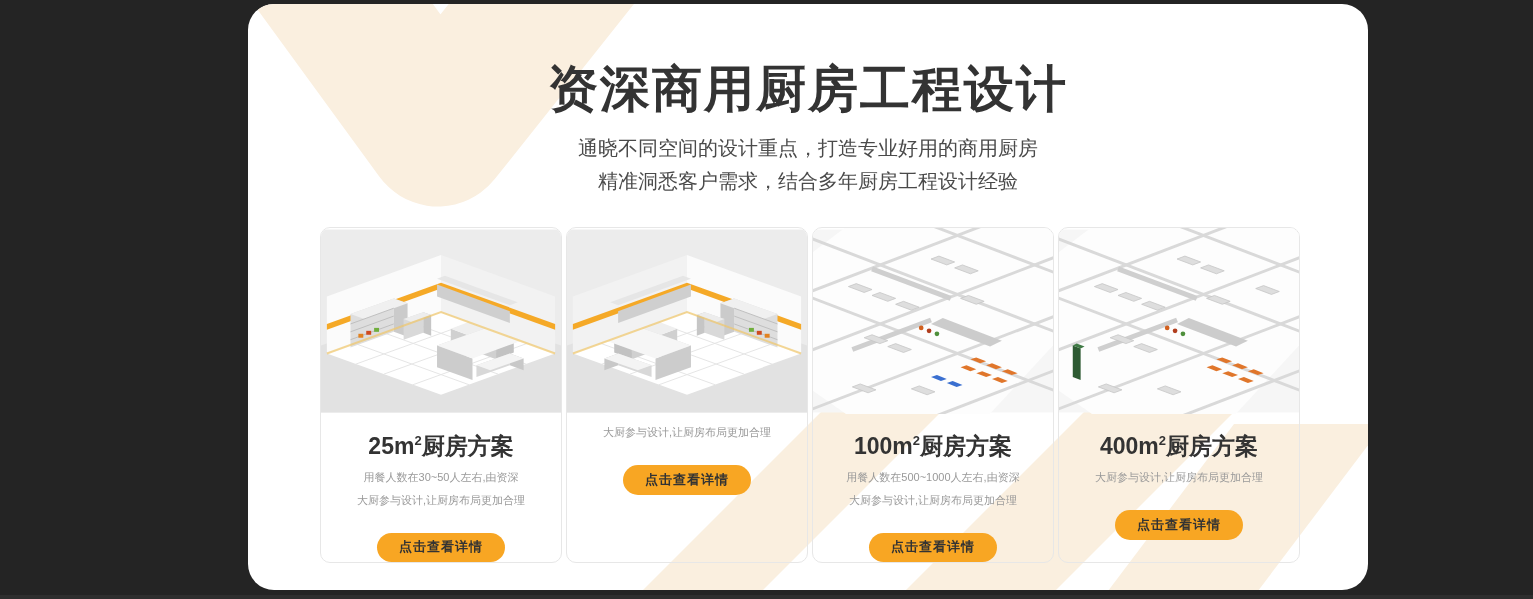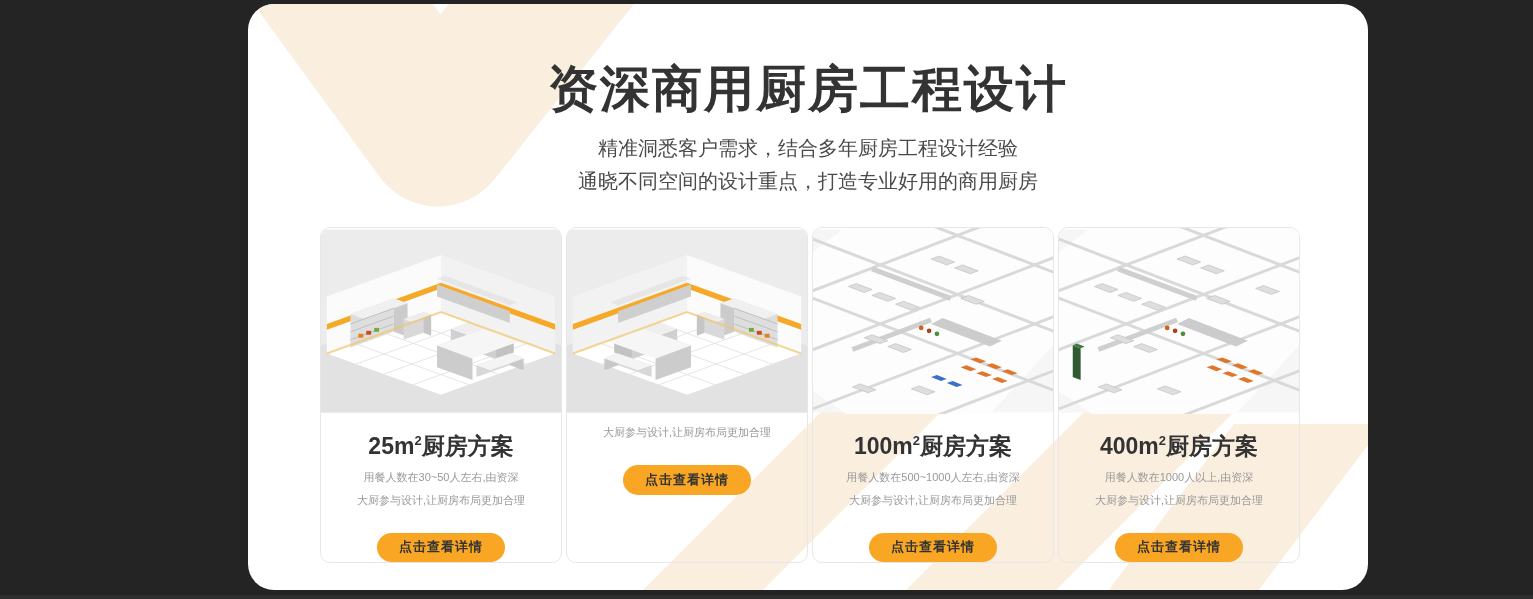--- a/index.html
+++ b/index.html
@@ -149,22 +149,22 @@
     <svg class="decor" viewBox="0 0 1120 586" preserveAspectRatio="none">
       <path d="M55,-55 L190,130 L345,-65" fill="none" stroke="#faefdf" stroke-width="145" stroke-linejoin="round" stroke-linecap="round"></path>
       <polygon points="341,640 621,360 741,360 461,640" fill="#faefdf"></polygon>
       <polygon points="604,640 864,380 1014,380 754,640" fill="#faefdf"></polygon>
       <polygon points="820,640 986,420 1136,420 970,640" fill="#faefdf"></polygon>
     </svg>
 
     <h1 class="section-title">资深商用厨房工程设计</h1>
 
     <div class="section-subtitle">
+      <div>通晓不同空间的设计重点，打造专业好用的商用厨房</div>
       <div>精准洞悉客户需求，结合多年厨房工程设计经验</div>
-      <div>通晓不同空间的设计重点，打造专业好用的商用厨房</div>
     </div>
 
     <div class="cards">
 
       <div class="card">
         <div class="card-img">
           <svg viewBox="0 0 244 186">
               <use href="#iso-room"></use>
             </svg>
         </div>
@@ -212,21 +212,20 @@
             <use href="#iso-plan"></use>
             <g>
               <polygon points="14,118 22,121 22,153 14,150" fill="#2e5b33"></polygon>
               <polygon points="14,118 22,121 26,119 18,116" fill="#3f7a45"></polygon>
               <polygon points="200,60 216,66 224,63 208,57" fill="#dedede" stroke="#c6c6c6" stroke-width="0.8"></polygon>
             </g>
           </svg>
         </div>
         <h3 class="card-title"><span>400m</span><sup>2</sup><span>厨房方案</span></h3>
         <div class="card-desc">
-          <div>用餐人数在1000人以上,由资深</div>
           <div>大厨参与设计,让厨房布局更加合理</div>
         </div>
         <button class="card-btn">点击查看详情</button>
       </div>
 
     </div>
   </section>
 
   <div class="bottom-strip"></div>
 </div>

